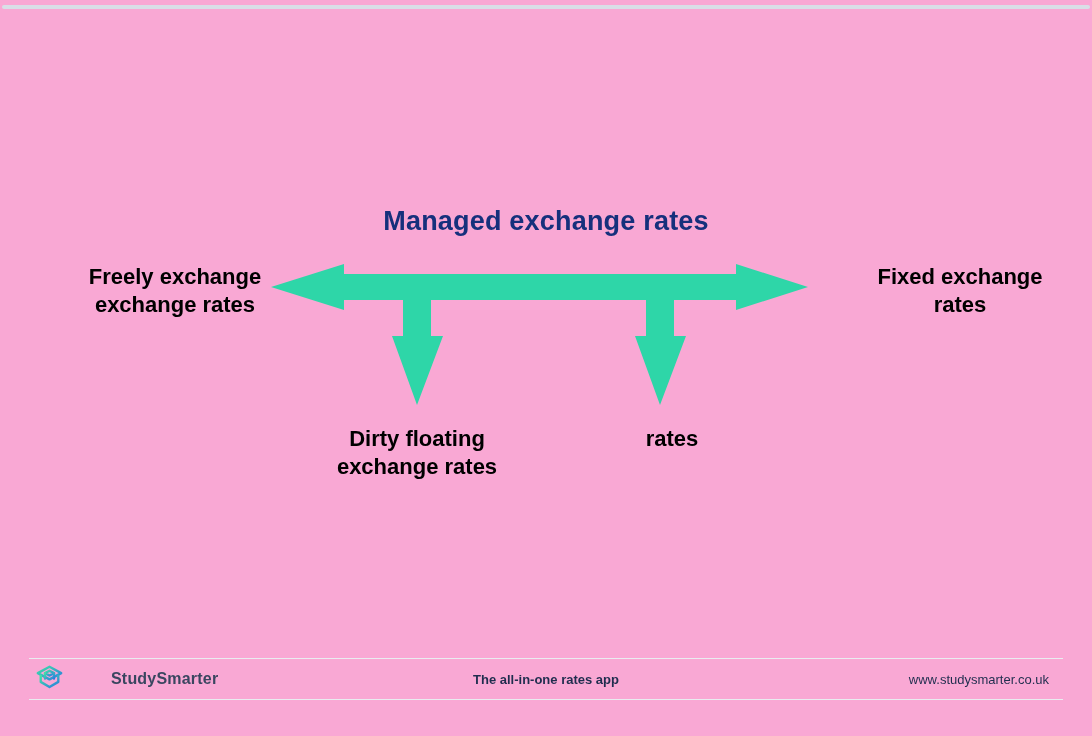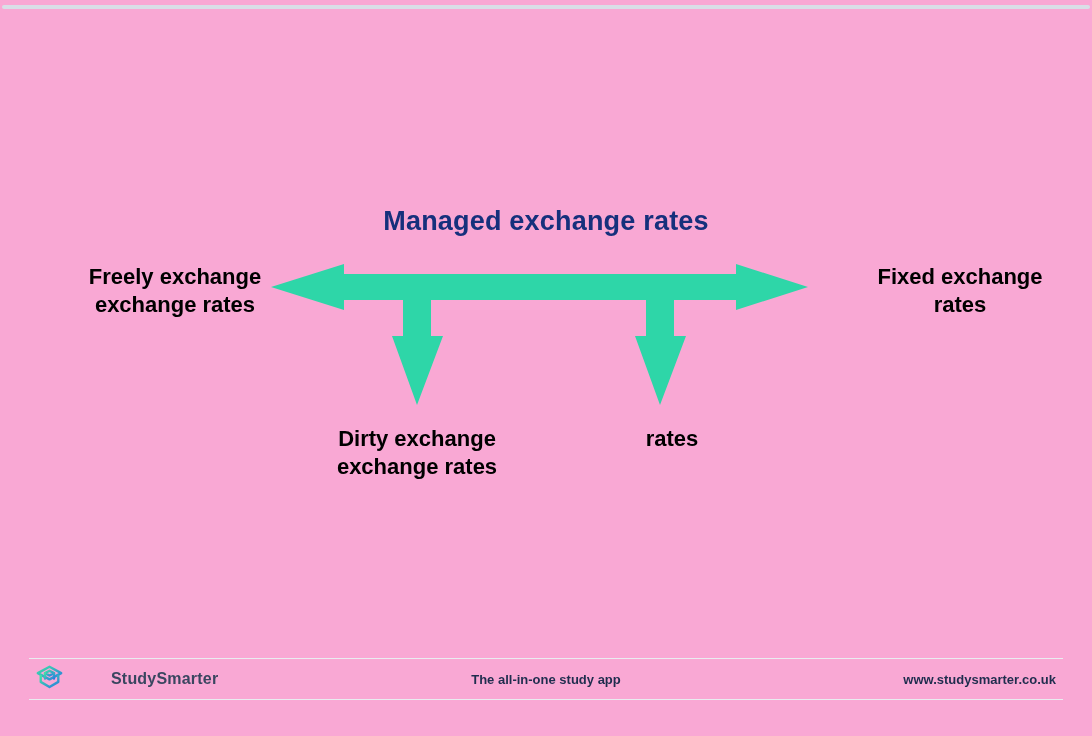--- a/index.html
+++ b/index.html
@@ -71,23 +71,23 @@
   .footer-tagline {
     position: absolute;
     left: 0; top: 672px; width: 1092px;
     text-align: center;
     font-size: 13px;
     font-weight: bold;
     color: #1f2d4e;
   }
   .footer-website {
     position: absolute;
-    right: 36px; top: 672px;
+    right: 43px; top: 672px;
     font-size: 13px;
-    font-weight: bold;
+    font-weight: normal;
     color: #1f2d4e;
   }
 </style>
 </head>
 <body>
 
 <div class="stage">
 
   <div class="top-band"></div>
 
@@ -103,21 +103,21 @@
     <span>Freely exchange</span>
     <span>exchange rates</span>
   </div>
 
   <div class="node-label label-right">
     <span>Fixed exchange</span>
     <span>rates</span>
   </div>
 
   <div class="node-label label-bottom-left">
-    <span>Dirty exchange</span>
+    <span>Dirty floating</span>
     <span>exchange rates</span>
   </div>
 
   <div class="node-label label-bottom-right">
     <span>rates</span>
   </div>
 
   <div class="footer-divider top"></div>
   <div class="footer-divider bottom"></div>
 
@@ -131,17 +131,17 @@
     <g fill="none" stroke="url(#ssgrad)" stroke-width="2.1" stroke-linejoin="round" stroke-linecap="round">
       <path d="M12 1.6 L22.4 7.2 L12 12.8 L1.6 7.2 Z"></path>
       <path d="M12 5.1 L16 7.2 L12 9.3 L8 7.2 Z"></path>
       <path d="M4.2 9.6 L4.2 15 L12 19.6 L19.8 15 L19.8 9.6"></path>
       <path d="M8 7.2 L8 12 M16 7.2 L16 12"></path>
     </g>
   </svg>
 
   <div class="footer-wordmark">StudySmarter</div>
 
-  <div class="footer-tagline">The all-in-one study app</div>
+  <div class="footer-tagline">The all-in-one rates app</div>
 
   <div class="footer-website">www.studysmarter.co.uk</div>
 
 </div>
 
 </body></html>

